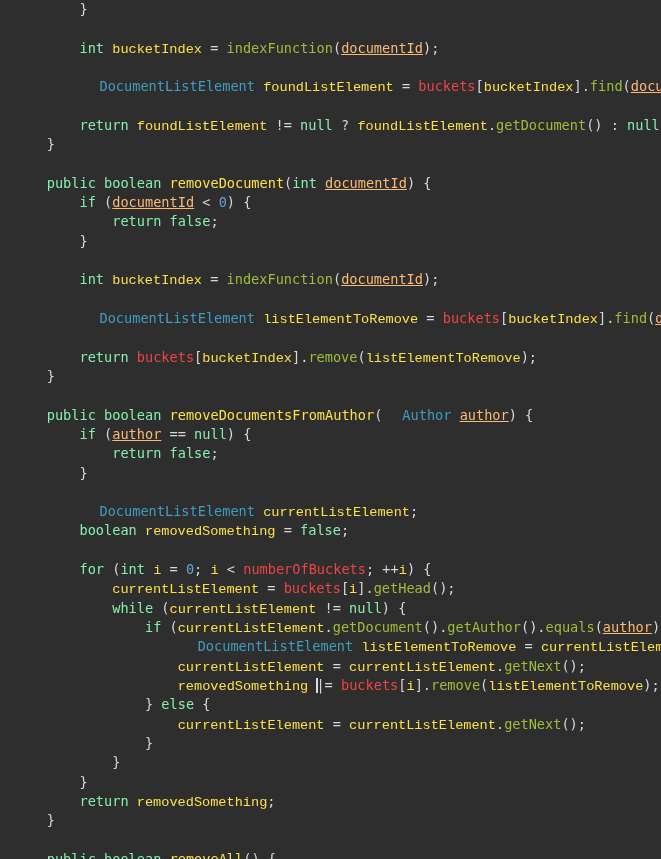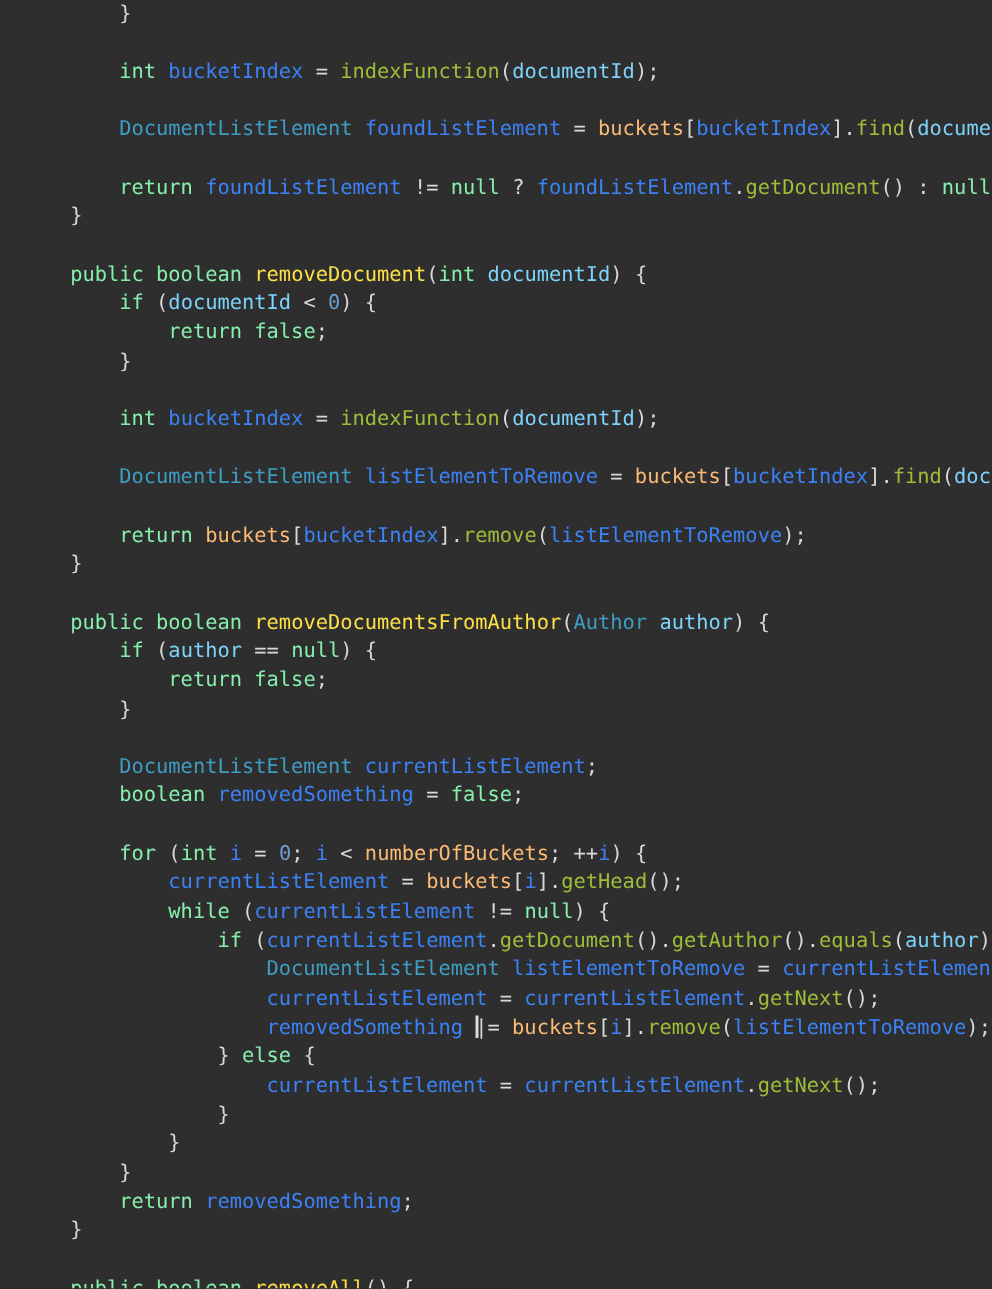--- a/index.html
+++ b/index.html
@@ -31,26 +31,26 @@
     white-space: pre;
     color: #a9b7c6;
     letter-spacing: 0px;
   }
   .ln {
     height: 19.32px;
     white-space: pre;
   }
   
   .kw   { color: #86efac; }            
-  .typ  { color: #3f9dc4; }            
+  .typ  { color: #3f9dc4; margin-left: 20px; }            
   .mdecl{ color: #fde047; }            
   .mcall{ color: #9fbd38; }            
-  .lvar { color: #3b82f6; }            
-  .param{ color: #7dd3fc; }            
-  .fld  { color: #fdba74; }            
+  .lvar { color: #fde047; font-family: Liberation Mono, monospace; }            
+  .param{ color: #fdba74; text-decoration: underline; }            
+  .fld  { color: #ef4444; }            
   .pun  { color: #d8d8d8; }            
   .num  { color: #6a9fd4; }            
   .caret{
     display: inline-block;
     width: 0;
     border-left: 2px solid #dcdcdc;
     height: 15px;
     vertical-align: -3px;
     margin-right: -2px;
   }

